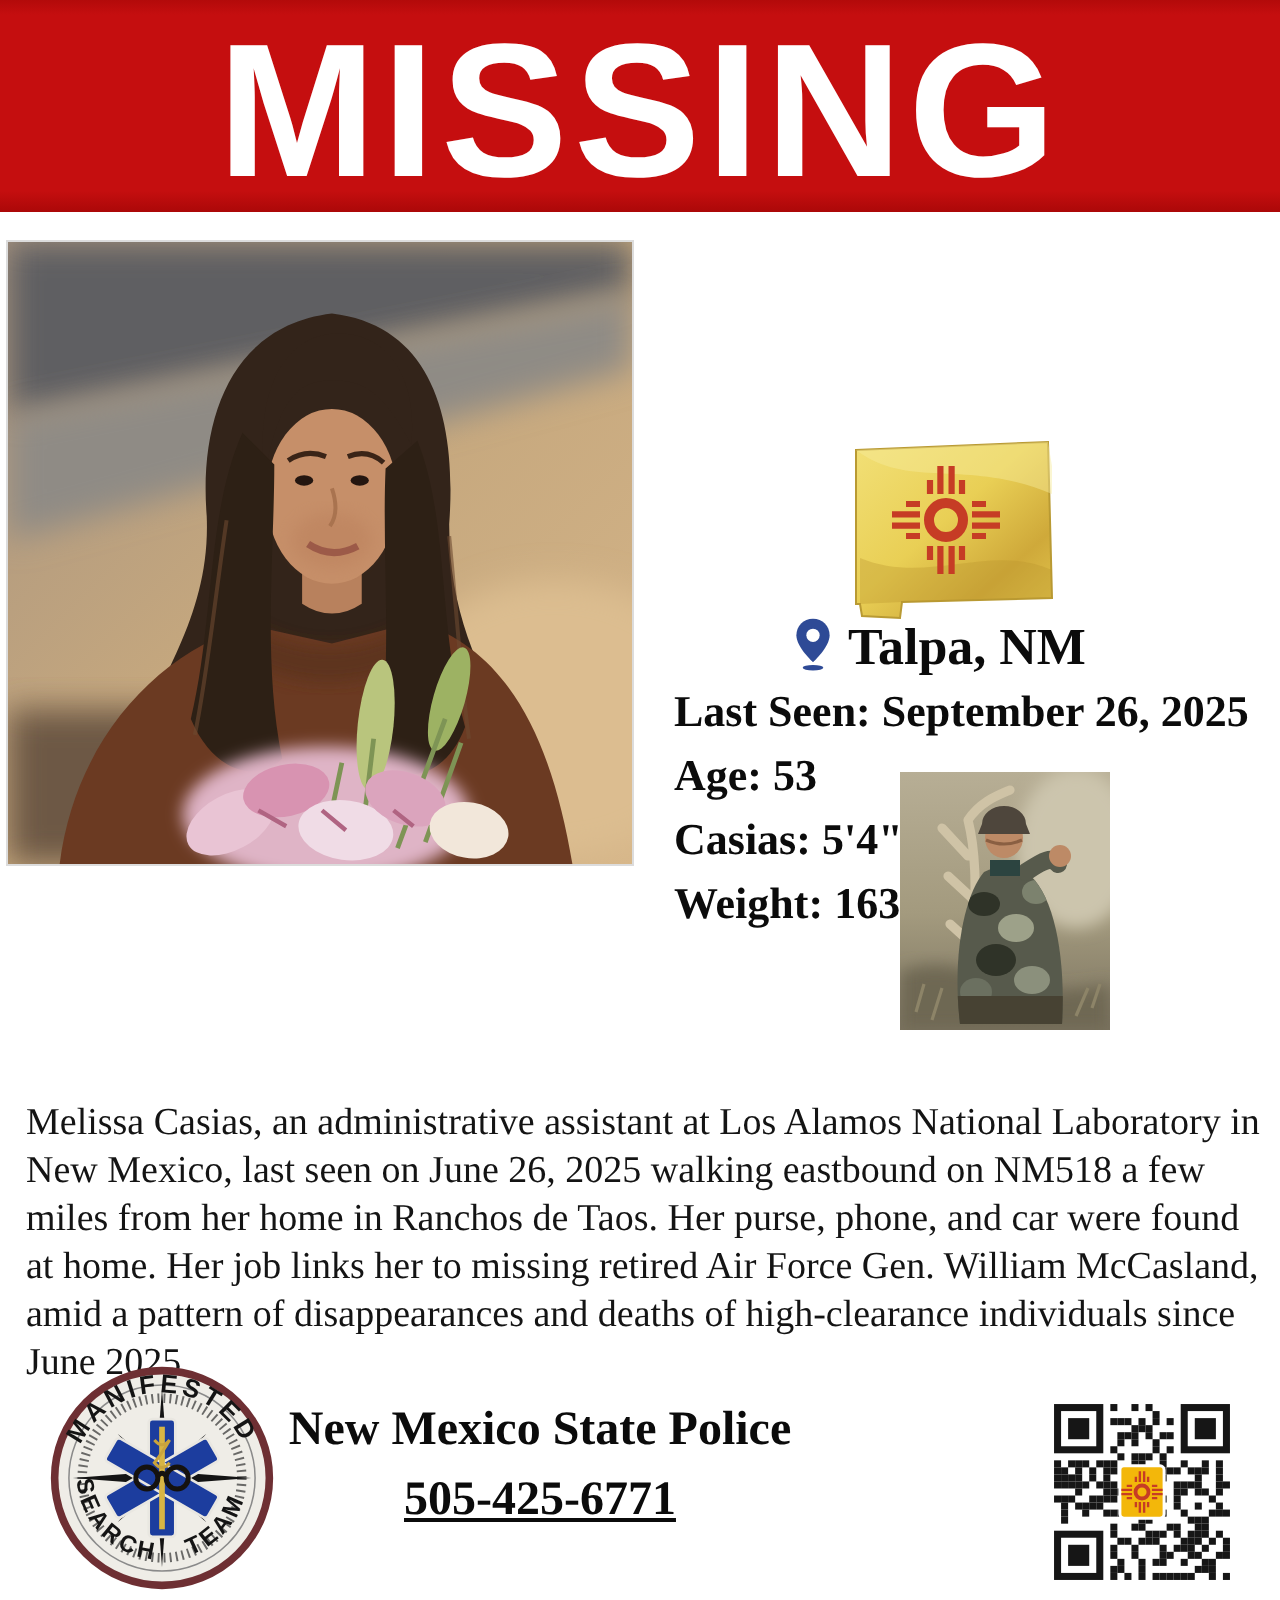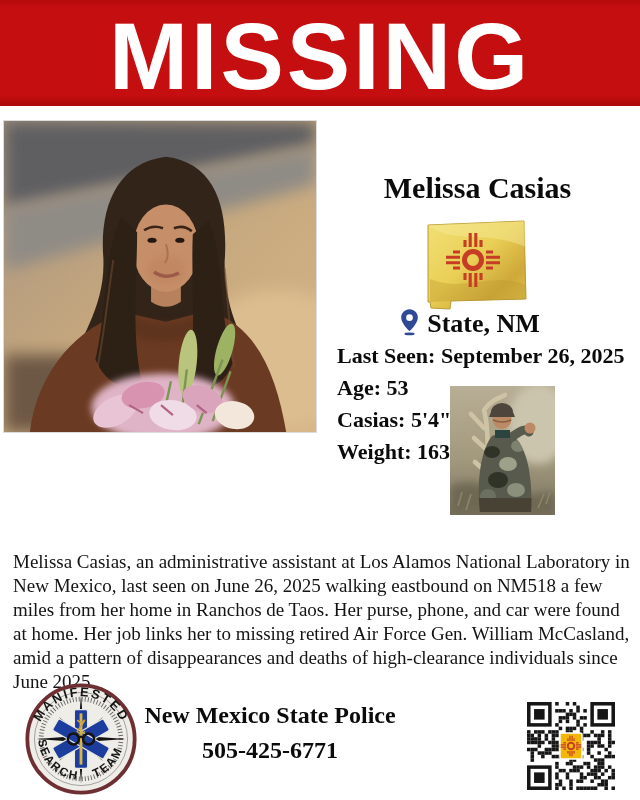--- a/index.html
+++ b/index.html
@@ -31,21 +31,21 @@
 
   
   .description{position:absolute;left:13px;top:550px;width:620px;margin:0;
                font-size:19px;line-height:24px;color:#141414;}
 
   
   .logo{position:absolute;left:24px;top:682px;width:114px;height:114px;}
   .contact{position:absolute;left:100px;top:701px;width:340px;text-align:center;
            font-weight:700;color:#0b0b0b;}
   .agency{font-size:24px;line-height:28px;}
-  .phone{font-size:24px;line-height:28px;margin-top:7px;}
+  .phone{font-size:24px;line-height:28px;margin-top:7px;text-decoration:underline;}
   .qr{position:absolute;left:523px;top:698px;width:96px;height:96px;}
 </style>
 </head>
 <body>
 
 <svg width="0" height="0" style="position:absolute" aria-hidden="true">
   <defs>
     <g id="zia-glyph" stroke="currentColor" fill="none">
       <circle r="8.5" stroke-width="5"></circle>
       <g stroke-width="3.1">
@@ -118,21 +118,20 @@
 
       <ellipse cx="112" cy="292" rx="24" ry="14" fill="#e9c4d4" transform="rotate(-28 112 292)"></ellipse>
       <ellipse cx="140" cy="276" rx="22" ry="13" fill="#d893b1" transform="rotate(-12 140 276)"></ellipse>
       <ellipse cx="170" cy="296" rx="24" ry="15" fill="#f0dce6" transform="rotate(8 170 296)"></ellipse>
       <ellipse cx="200" cy="280" rx="21" ry="13" fill="#dba4bd" transform="rotate(20 200 280)"></ellipse>
       <ellipse cx="232" cy="296" rx="20" ry="14" fill="#f2e7da" transform="rotate(10 232 296)"></ellipse>
       <path d="M126,286 l14,8 M158,286 l12,10 M194,286 l10,8" stroke="#b06482" stroke-width="2.2"></path>
     </svg>
   </div>
 
-  <h1 class="person-name">Melissa Casias</h1>
 
   <div class="flag">
     <svg viewBox="0 0 104 92">
       <defs>
         <linearGradient id="flagG" x1="0" y1="0" x2="1" y2="1">
           <stop offset="0" stop-color="#f2e077"></stop>
           <stop offset="0.45" stop-color="#e9cf55"></stop>
           <stop offset="0.75" stop-color="#cfa93a"></stop>
           <stop offset="1" stop-color="#e3c74e"></stop>
         </linearGradient>
@@ -145,21 +144,21 @@
   </div>
 
   <div class="loc-row">
     <span>
       <svg width="19" height="28" viewBox="0 0 24 34">
         <path d="M12,1 C6,1 1.5,5.6 1.5,11.5 C1.5,19 12,28.5 12,28.5 C12,28.5 22.5,19 22.5,11.5 C22.5,5.6 18,1 12,1 Z" fill="#2e4a96"></path>
         <circle cx="12" cy="11.5" r="4.2" fill="#ffffff"></circle>
         <ellipse cx="12" cy="32" rx="6.5" ry="1.7" fill="#2e4a96"></ellipse>
       </svg>
     </span>
-    <span class="loc-text">State, NM</span>
+    <span class="loc-text">Talpa, NM</span>
   </div>
 
   <div class="details">
     <div class="detail-line">
       <span>Last Seen:</span>
       <span>September 26, 2025</span>
     </div>
     <div class="detail-line">
       <span>Age:</span>
       <span>53</span>

